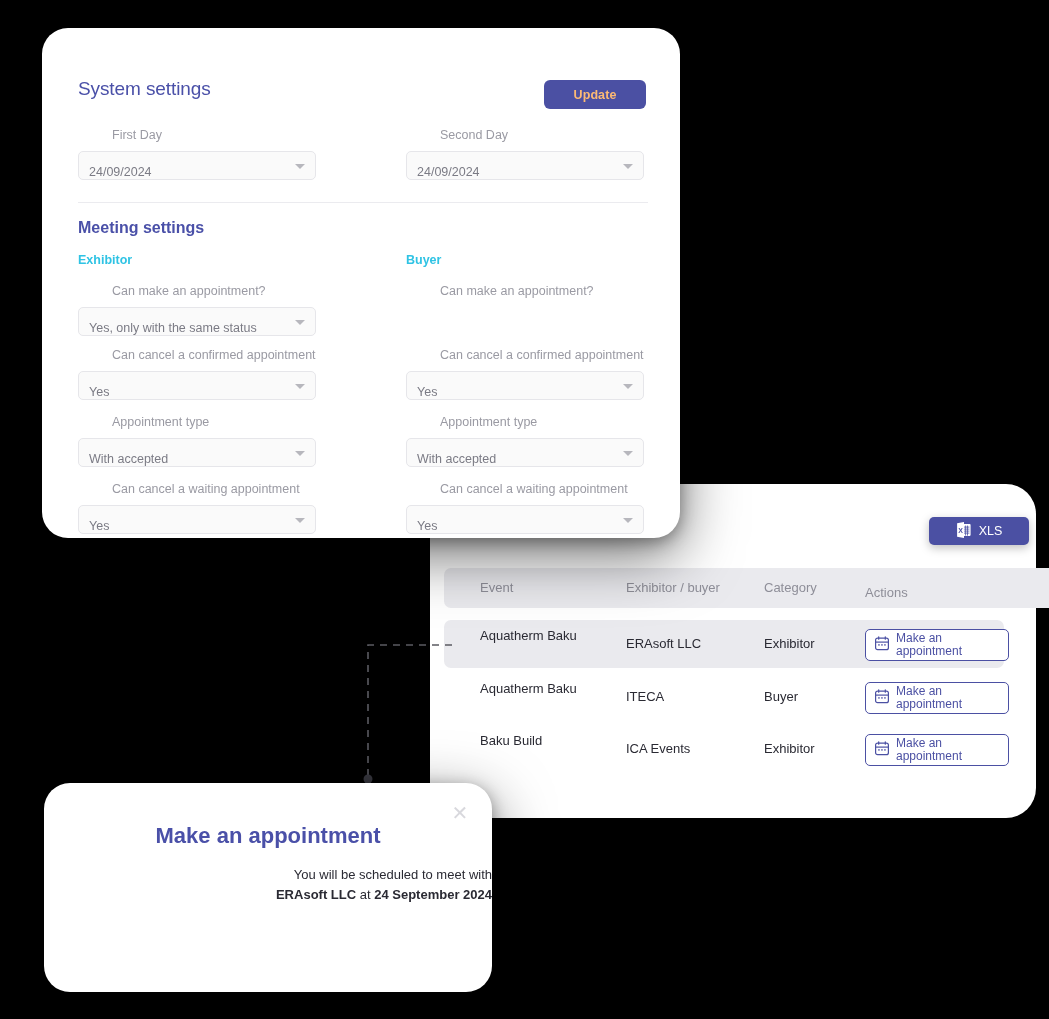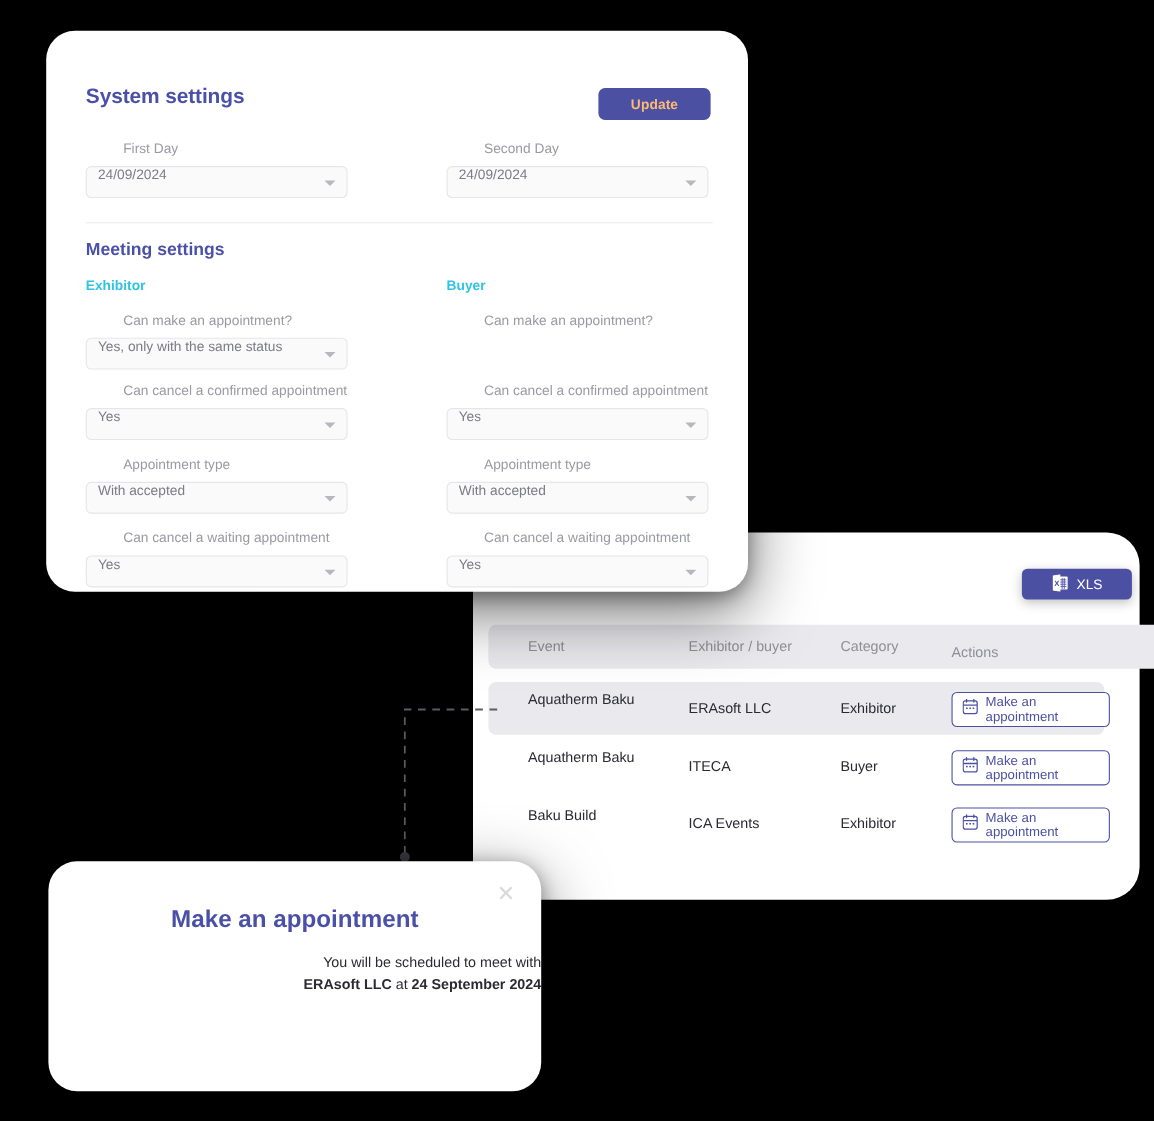--- a/index.html
+++ b/index.html
@@ -41,21 +41,21 @@
   .settings-inner {
     position: absolute;
     inset: 0;
     padding: 0 36px;
   }
   .panel-title {
     position: absolute;
     left: 36px;
     top: 50px;
     font-size: 19px;
-    font-weight: bold;
+    font-weight: normal;
     color: #4a50a8;
     letter-spacing: -0.1px;
   }
   #update-button {
     position: absolute;
     right: 34px;
     top: 52px;
     width: 102px;
     height: 29px;
     background: #4b50a3;
@@ -80,21 +80,21 @@
     white-space: nowrap;
     margin-left: 34px;
   }
   .select-box {
     width: 238px;
     height: 29px;
     background: #fafafa;
     border: 1px solid #e6e6ea;
     border-radius: 5px;
     display: flex;
-    align-items: flex-start;
+    align-items: flex-end;
     padding: 0 10px;
     box-sizing: border-box;
     cursor: pointer;
     position: relative;
   }
   .select-box .select-value {
     font-size: 12.5px;
     color: #7b7b85;
     white-space: nowrap;
     overflow: hidden;

